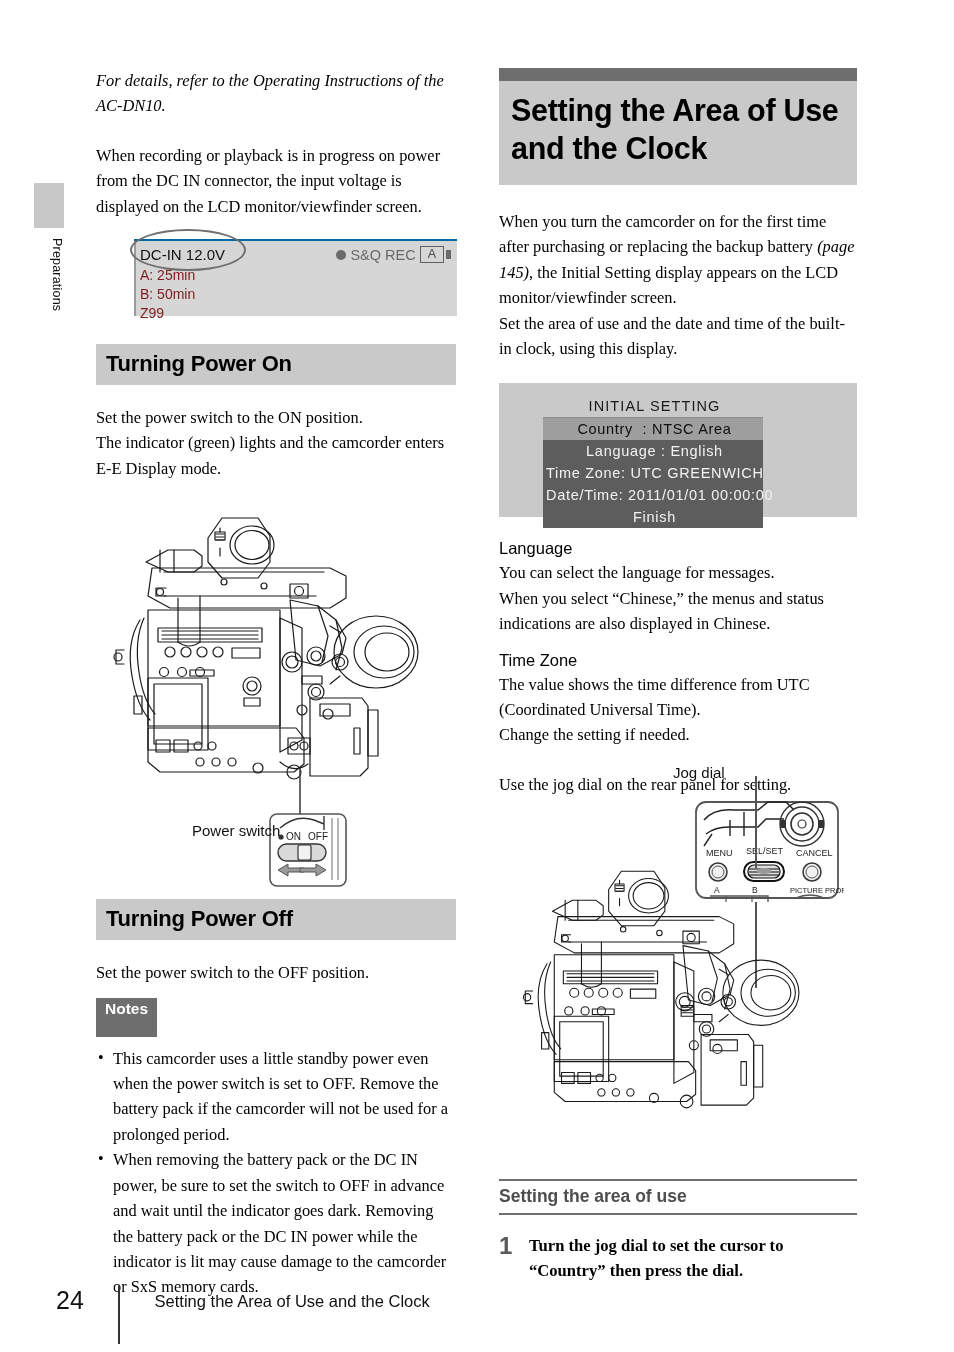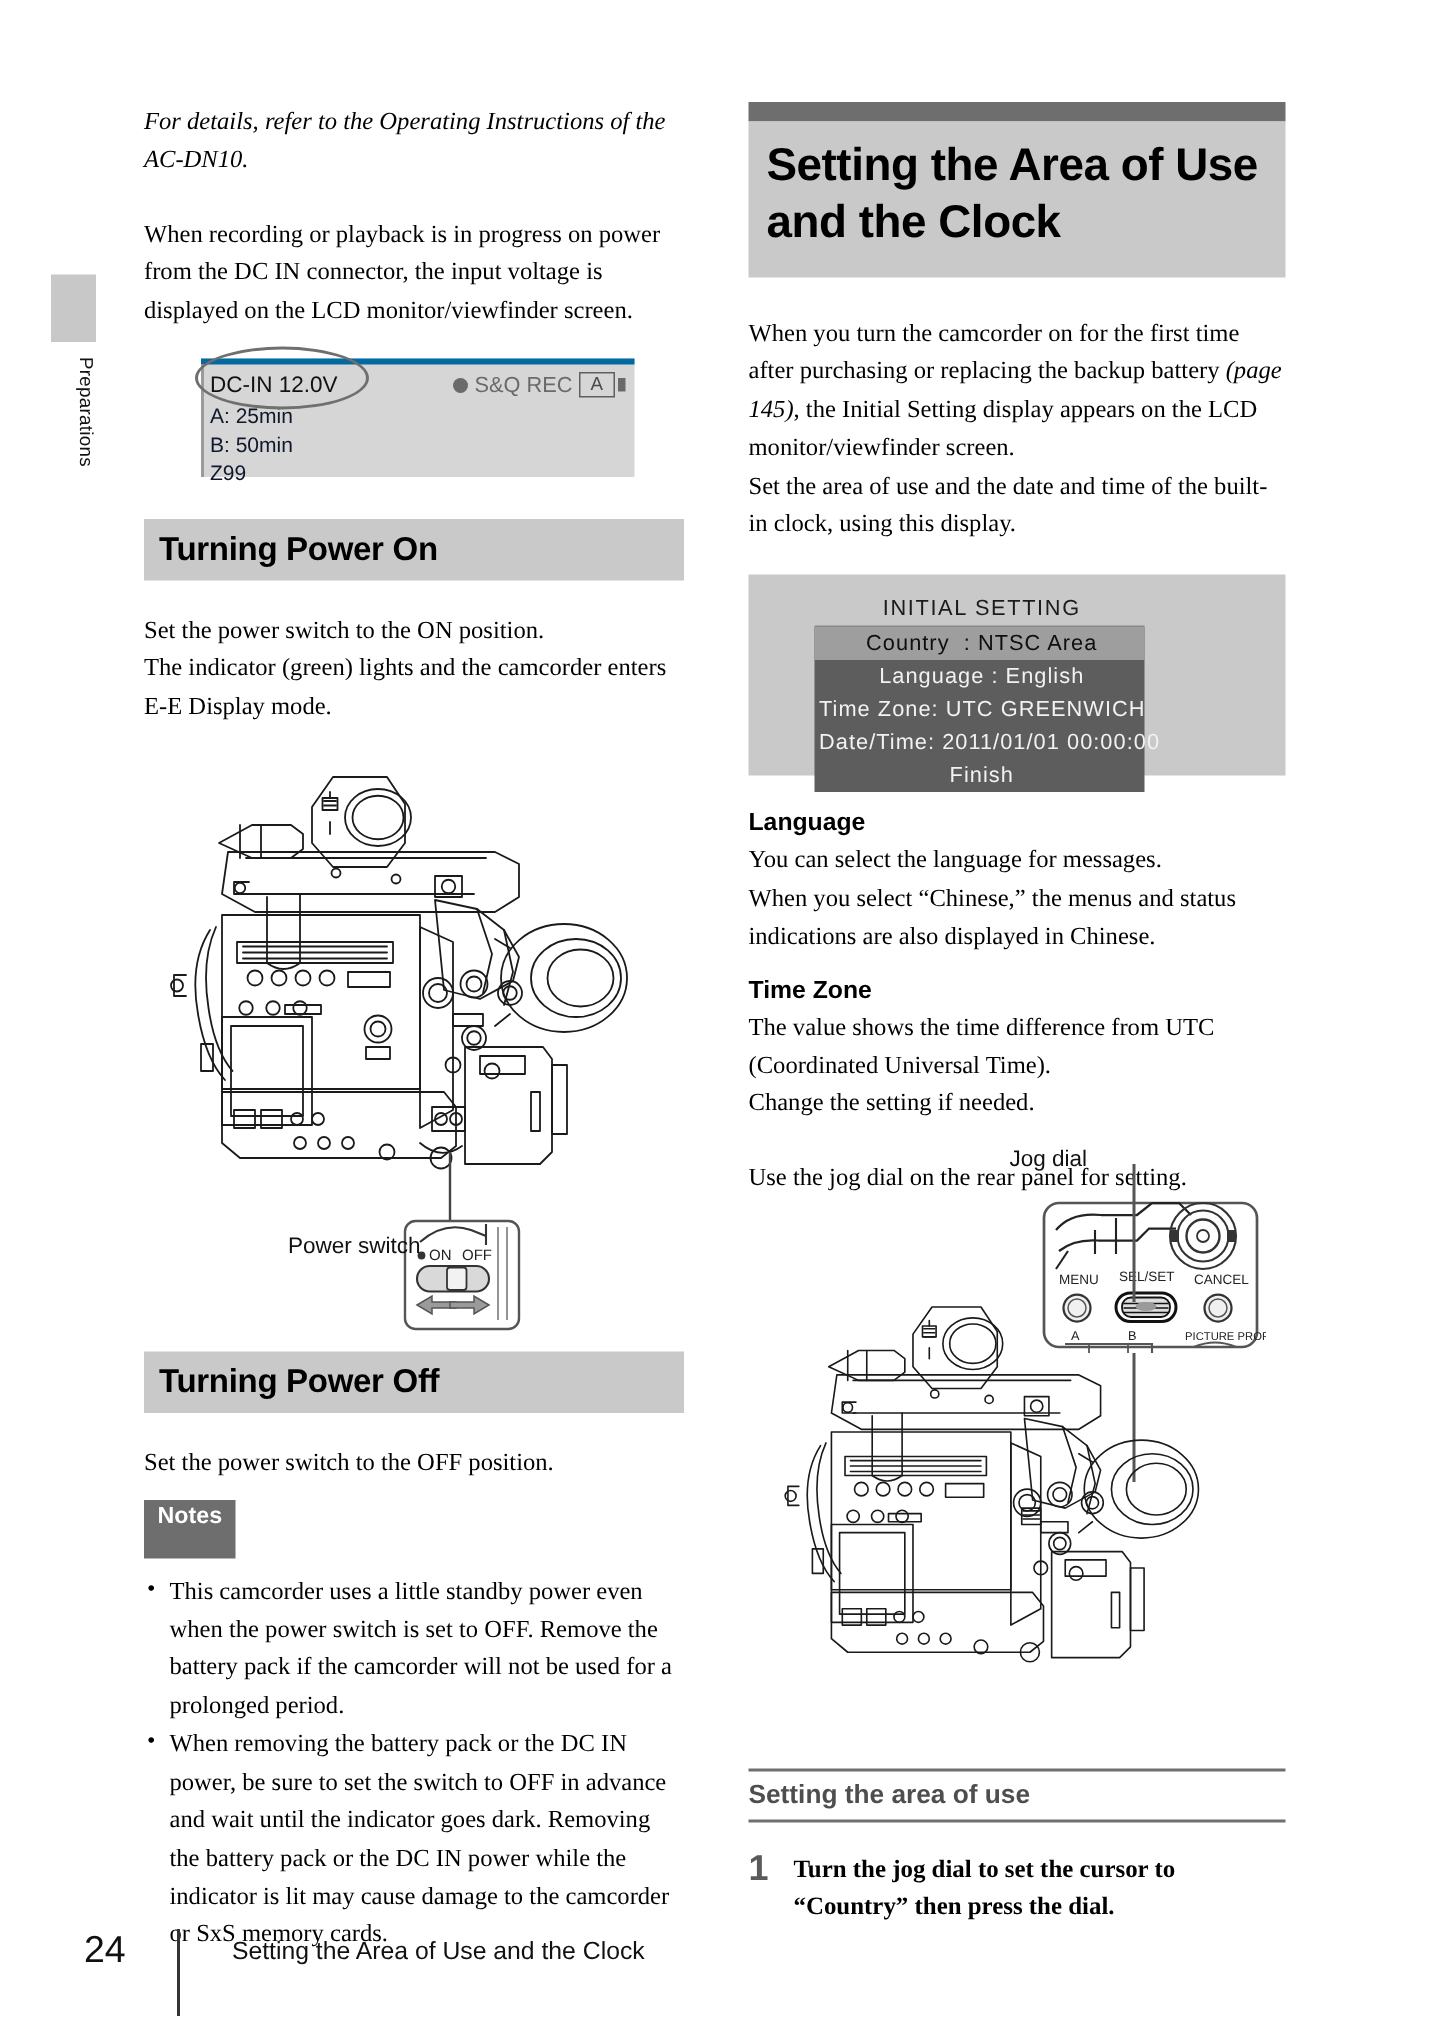--- a/index.html
+++ b/index.html
@@ -110,21 +110,21 @@
     padding: 5px 0 6px 0;
     font-family: "Liberation Sans", sans-serif;
     font-weight: bold;
     font-size: 17.5px;
     color: #4e4e4e;
   }
 
   
   .bold-head {
     font-family: "Liberation Sans", sans-serif;
-    font-weight: bold;
+    font-weight: normal;
     font-size: 16.5px;
     line-height: 22px;
     color: #000;
     margin: 0 0 1px 0;
   }
 
   
   .notes-badge {
     display: inline-block;
     background: #6e6e6e;
@@ -172,46 +172,46 @@
   .step-text {
     font-family: "Liberation Serif", serif;
     font-weight: bold;
     font-size: 16.6px;
     line-height: 25px;
   }
 
   
   .lcd-fig {
     position: relative;
-    width: 289px;
+    width: 323px;
     height: 75px;
     margin: 20px 0 0 38px;
     background: #d6d6d6;
-    border-top: 4px solid #0369a1;
+    border-top: 2px solid #0369a1;
     text-align: center;
   }
   .lcd-left-rule {
     position: absolute;
     left: 0; top: 0; bottom: 0;
     width: 2px;
     background: #9a9a9a;
   }
   .lcd-dcin {
     position: absolute;
     left: 6px; top: 5px;
     font-family: "Liberation Sans", sans-serif;
     font-size: 15px;
     color: #111;
   }
   .lcd-line {
     position: absolute;
     left: 6px;
     font-family: "Liberation Sans", sans-serif;
     font-size: 14px;
-    color: #0f172a;
+    color: #7f1d1d;
   }
   .lcd-a { top: 26px; }
   .lcd-b { top: 45px; }
   .lcd-z { top: 64px; }
   .lcd-right {
     position: absolute;
     right: 6px; top: 5px;
     display: flex;
     align-items: center;
     gap: 4px;

